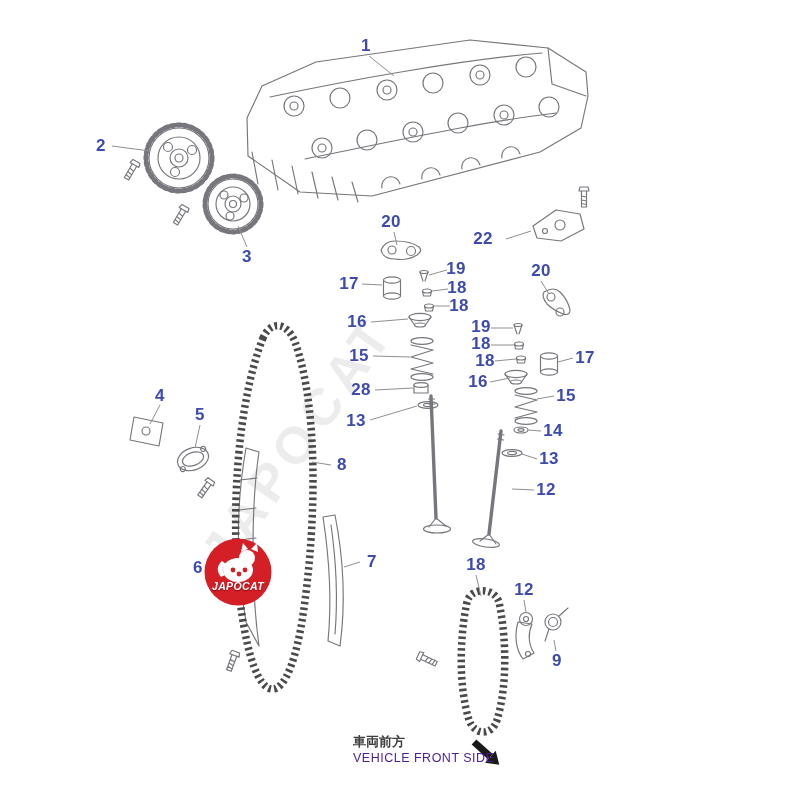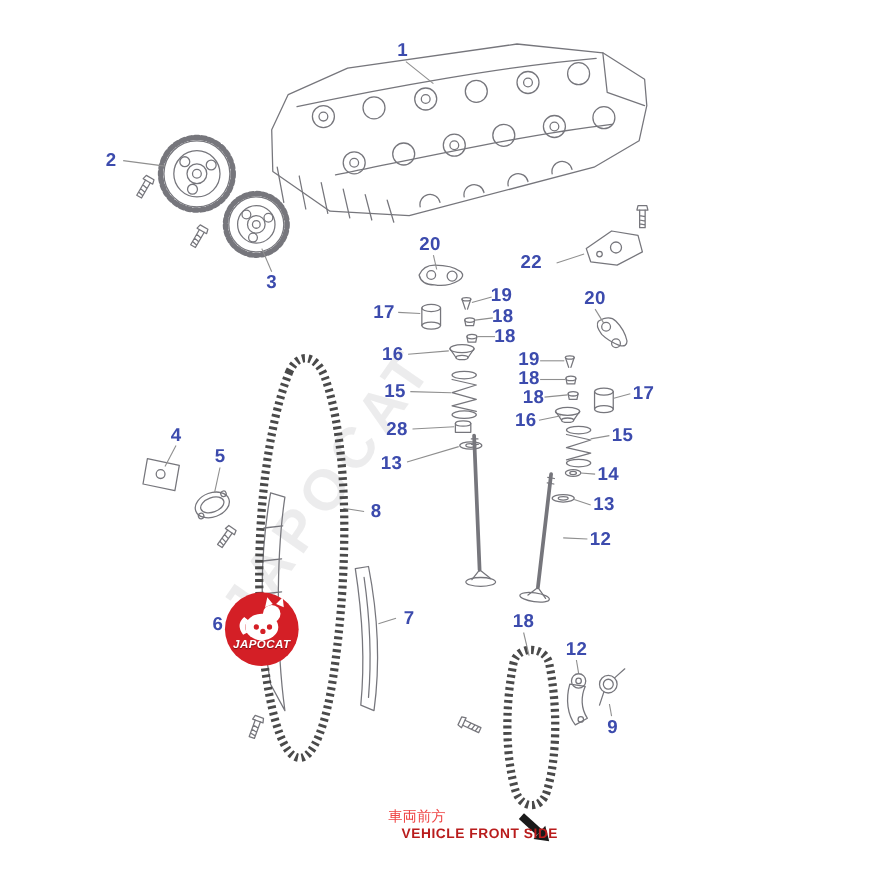--- a/index.html
+++ b/index.html
@@ -12,23 +12,23 @@
   .chain{stroke:#4a4a4a !important;stroke-width:7.5 !important;
          stroke-dasharray:2.6 3.2;fill:none !important;stroke-linecap:butt !important;}
   .leaders line{stroke:#8f8f8f;stroke-width:1;}
   .callout{position:absolute;transform:translate(-50%,-50%);
            color:#3c4bad;font-weight:bold;font-size:17px;letter-spacing:.3px;
            font-family:"Liberation Sans",sans-serif;white-space:nowrap;}
   .logo{position:absolute;left:203px;top:537px;width:70px;height:70px;}
   .logo-text{position:absolute;left:0;bottom:15px;width:70px;text-align:center;
              color:#ffffff;font-size:10.5px;font-weight:bold;font-style:italic;
              letter-spacing:.4px;text-shadow:0 1px 1px #7a0d12;}
-  .footer-jp{position:absolute;left:353px;top:733px;font-size:13px;color:#ef4444;font-weight:normal;}
-  .footer-en{position:absolute;left:353px;top:751px;font-size:12.5px;color:#b91c1c;
-             font-weight:bold;letter-spacing:.5px;margin-left:12px;}
+  .footer-jp{position:absolute;left:353px;top:733px;font-size:13px;color:#404040;font-weight:bold;}
+  .footer-en{position:absolute;left:353px;top:751px;font-size:12.5px;color:#4c1d95;
+             font-weight:normal;letter-spacing:.5px;}
   .watermark-text{font-size:52px;font-weight:bold;letter-spacing:7px;
                   fill:#dededf;opacity:.55;font-family:"Liberation Sans",sans-serif;}
 </style>
 </head>
 <body>
 
 <div class="stage">
 
   <svg width="800" height="800" viewBox="0 0 800 800">
     <defs>

